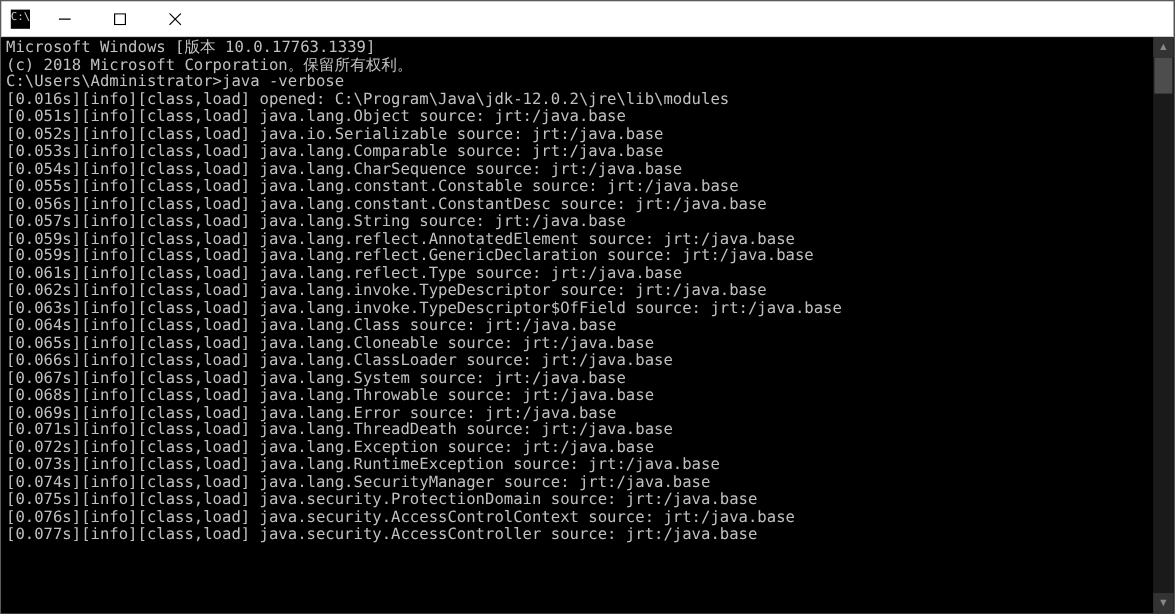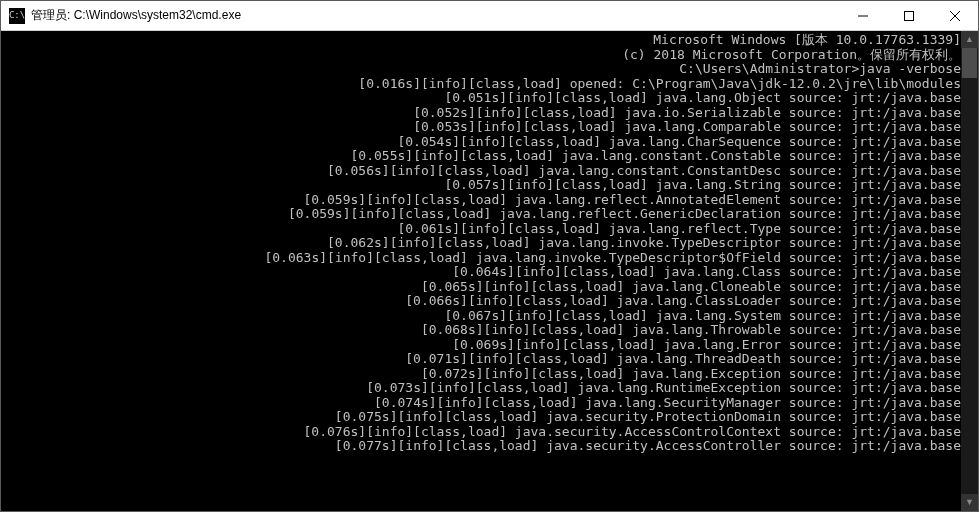--- a/index.html
+++ b/index.html
@@ -74,21 +74,21 @@
     flex: 1;
     background: #000;
     color: #c0c0c0;
     font-family: "NSimSun","SimSun","Consolas",monospace;
     font-size: 13px;
     line-height: 14.5px;
     padding: 2px 0 0 4px;
     white-space: pre;
     overflow: hidden;
   }
-  .console .line { display: block; text-align: right; }
+  .console .line { display: block; }
   .scrollbar {
     width: 17px;
     background: #1a1a1a;
     display: flex;
     flex-direction: column;
     align-items: center;
   }
   .sb-btn {
     width: 17px;
     height: 17px;
@@ -116,21 +116,20 @@
   }
 </style>
 </head>
 <body>
 
 <div class="window">
   <div class="titlebar">
     <div class="title-icon">
       <span class="title-icon-inner">C:\</span>
     </div>
-    <div class="title-text">管理员: C:\Windows\system32\cmd.exe</div>
     <div class="win-controls">
       <button class="win-btn" aria-label="minimize">
         <svg viewBox="0 0 10 10">
             <path d="M0 5 H10" stroke="#000" stroke-width="1"></path>
           </svg>
       </button>
       <button class="win-btn" aria-label="maximize">
         <svg viewBox="0 0 10 10">
             <rect x="0.5" y="0.5" width="9" height="9" fill="none" stroke="#000" stroke-width="1"></rect>
           </svg>

